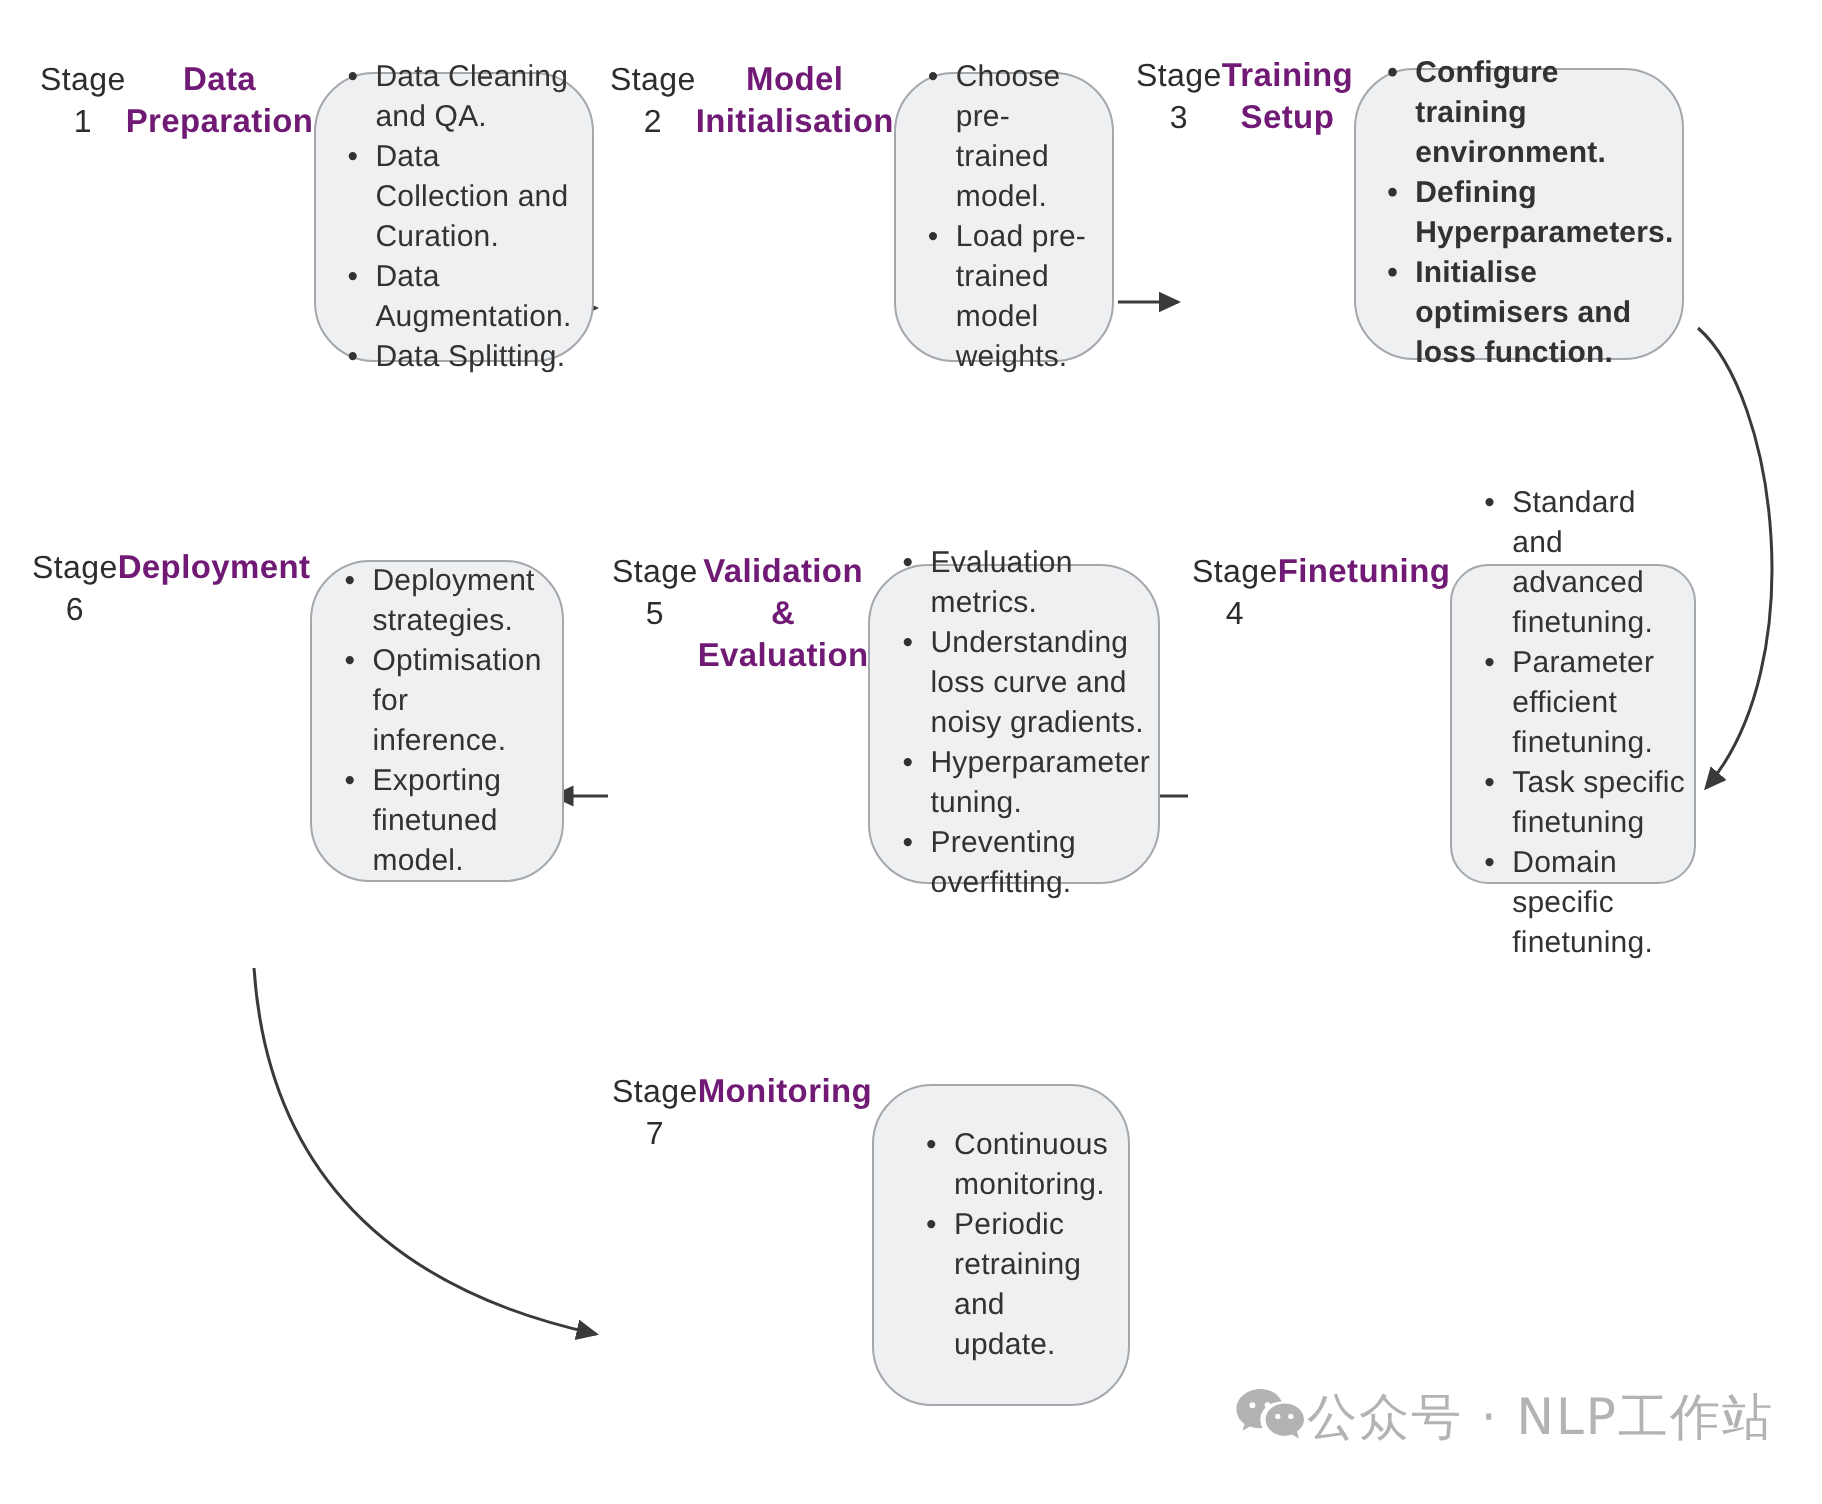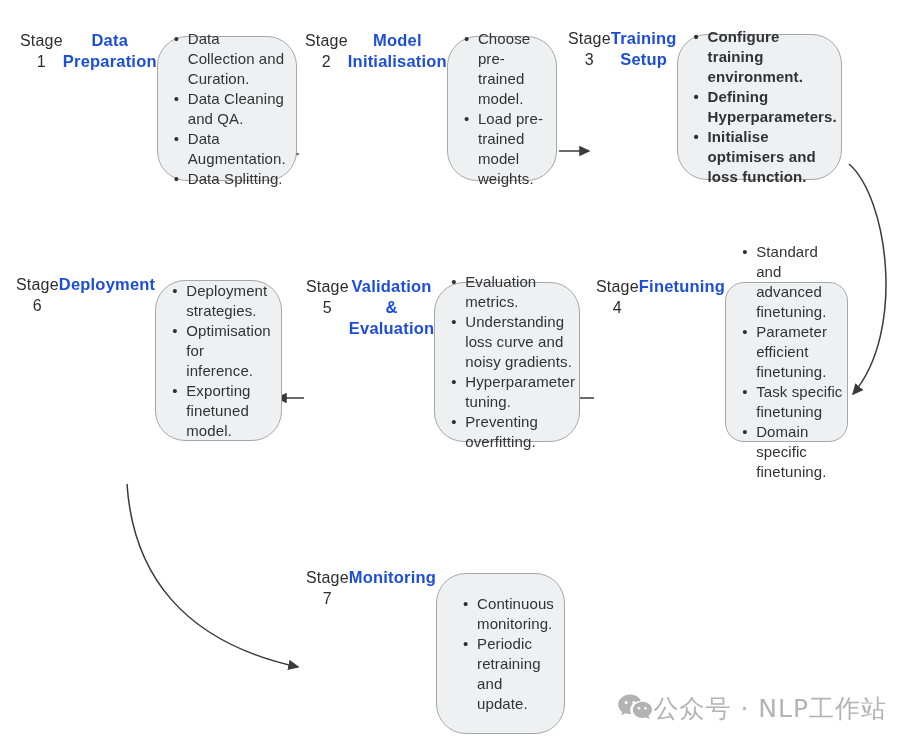--- a/index.html
+++ b/index.html
@@ -11,21 +11,21 @@
     overflow:hidden;
   }
   .arrows{position:absolute;left:0;top:0;width:911px;height:752px;pointer-events:none;}
   .stage{position:absolute;display:flex;flex-direction:row;}
   .stage-label{
     text-align:center;font-size:16px;line-height:21px;
     color:#2d2d2d;font-weight:400;letter-spacing:.2px;
   }
   .stage-title{
     text-align:center;font-size:16.5px;line-height:21px;
-    color:#1d4ed8;font-weight:700;letter-spacing:.2px;
+    color:#701a75;font-weight:700;letter-spacing:.2px;
   }
   .stage-box{
     margin-top:6px;
     background:#eef0f2;
     border:1px solid #a4a8ac;
     border-radius:30px;
     box-sizing:border-box;
     display:flex;flex-direction:column;justify-content:center;
     padding:8px 10px 8px 16px;
   }
@@ -68,24 +68,24 @@
       <path d="M127,484 C133,574 183,642 298,667" marker-end="url(#ah)"></path>
     </g>
   </svg>
 
   <div class="stage" style="left:20px;top:30px;width:250px;">
     <div class="stage-label">Stage 1</div>
     <div class="stage-title">Data Preparation</div>
     <div class="stage-box" style="height:145px;">
       <ul class="bullets">
         <li>
+            <span>Data Cleaning and QA.</span>
+          </li>
+        <li>
             <span>Data Collection and Curation.</span>
-          </li>
-        <li>
-            <span>Data Cleaning and QA.</span>
           </li>
         <li>
             <span>Data Augmentation.</span>
           </li>
         <li>
             <span>Data Splitting.</span>
           </li>
       </ul>
     </div>
   </div>
@@ -176,21 +176,21 @@
         <li>
             <span>Task specific finetuning</span>
           </li>
         <li>
             <span>Domain specific finetuning.</span>
           </li>
       </ul>
     </div>
   </div>
 
-  <div class="stage" style="left:306px;top:536px;width:216px;margin-top:31px;">
+  <div class="stage" style="left:306px;top:536px;width:216px;">
     <div class="stage-label">Stage 7</div>
     <div class="stage-title">Monitoring</div>
     <div class="stage-box" style="height:161px;padding-left:26px;">
       <ul class="bullets">
         <li>
             <span>Continuous monitoring.</span>
           </li>
         <li>
             <span>Periodic retraining and update.</span>
           </li>

